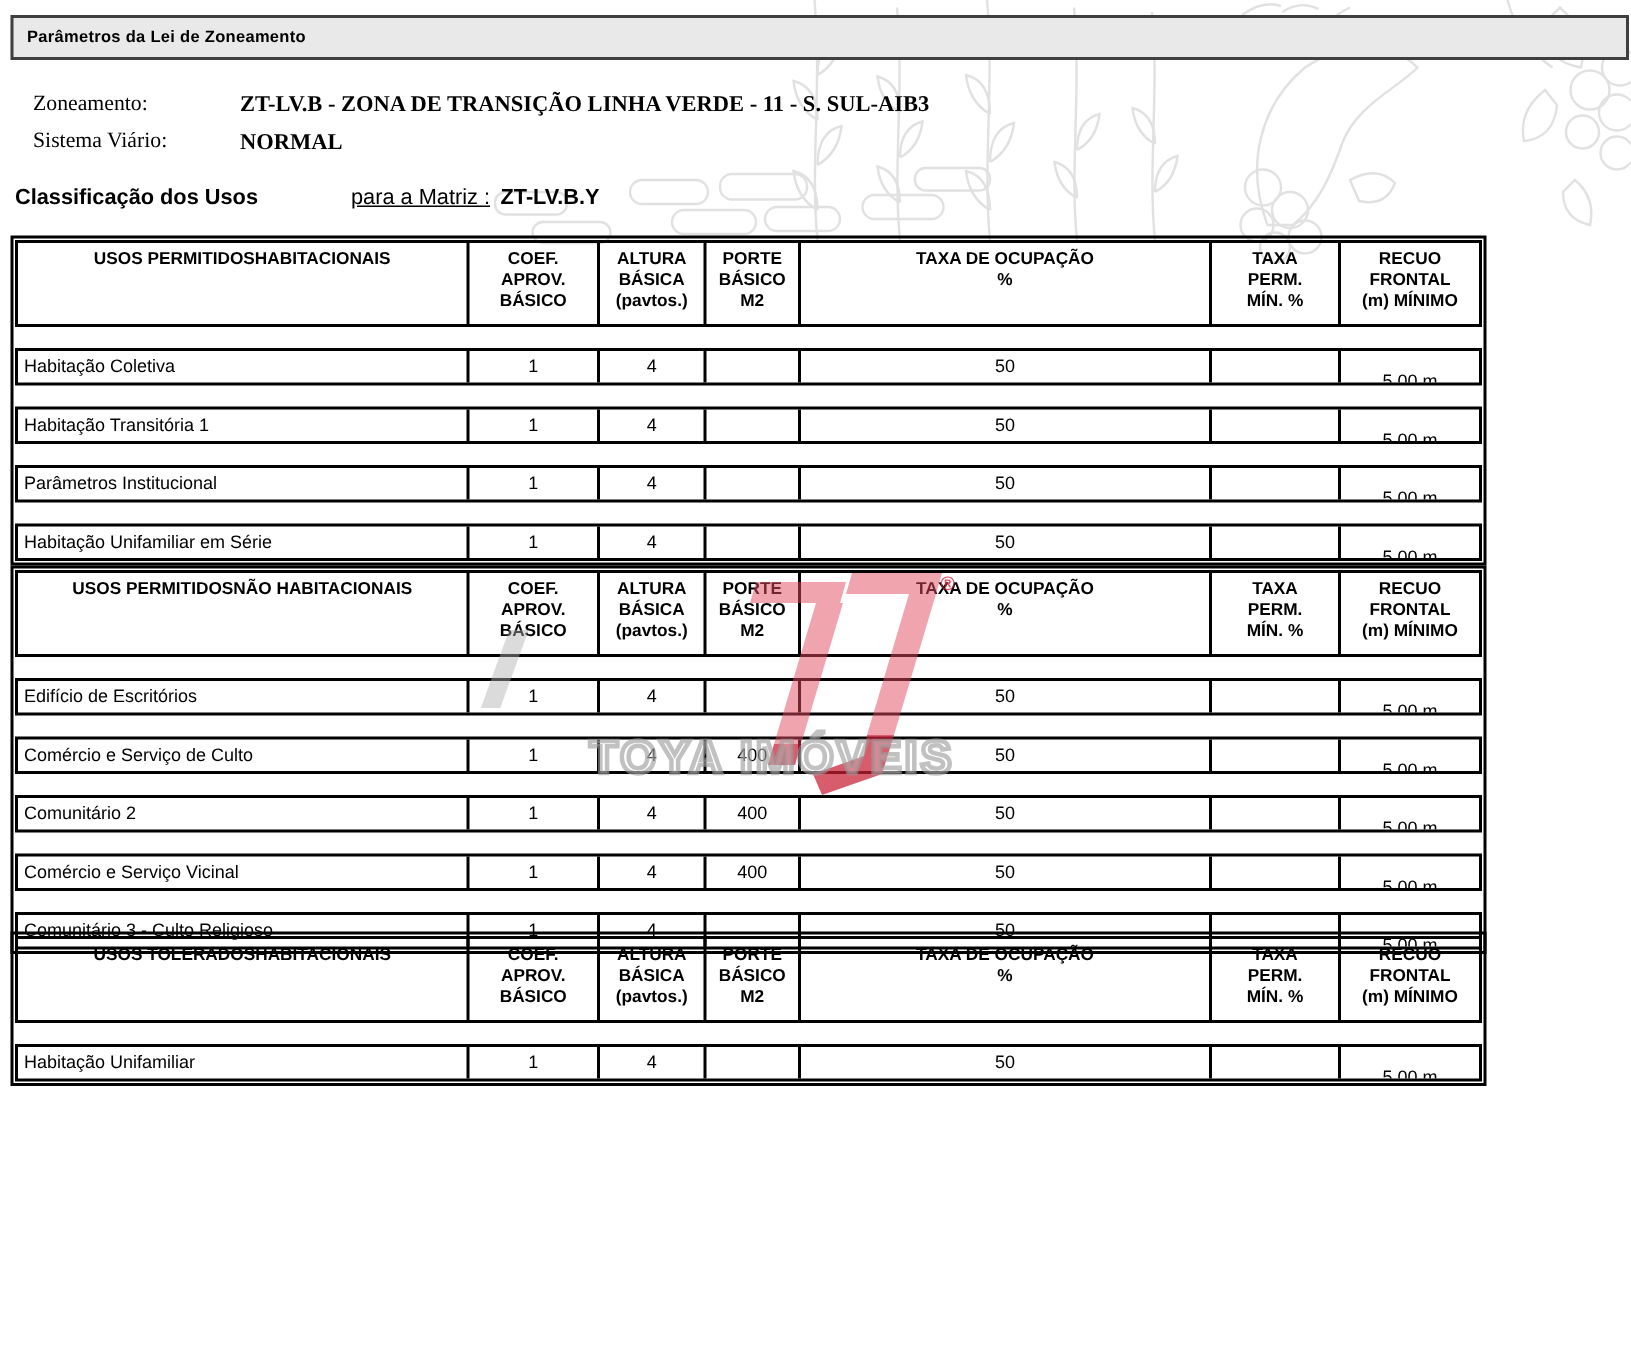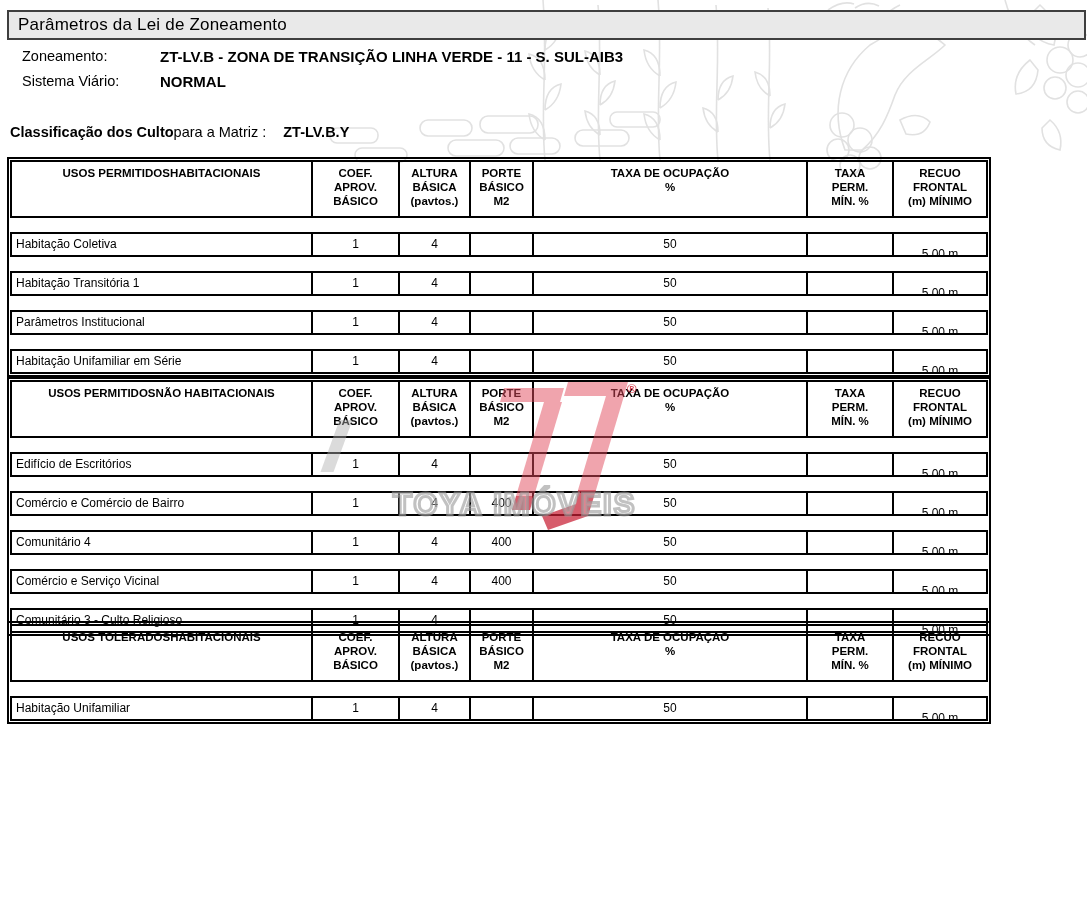--- a/index.html
+++ b/index.html
@@ -8,33 +8,33 @@
     background:#ffffff;color:#000;
     font-family:"Liberation Sans","DejaVu Sans",sans-serif;
   }
   
   .bg-art{position:absolute;left:0;top:0;pointer-events:none;}
   
   .title-bar{
     position:absolute;left:7px;top:10px;width:1066px;height:26px;
     background:#e9e9e9;border:2px solid #3f3f3f;
     display:flex;align-items:center;padding-left:9px;
-    font-size:17px;font-weight:normal;letter-spacing:.2px;
+    font-size:11px;font-weight:bold;letter-spacing:.2px;
   }
   
   .info{
-    position:absolute;left:22px;top:48px;
+    position:absolute;left:22px;top:61px;
     display:grid;grid-template-columns:138px auto;row-gap:7px;
-    font-size:14.5px;line-height:1.2;
+    font-size:14.5px;line-height:1.2;font-family:Liberation Serif, serif;
   }
   .info .val{font-weight:bold;font-size:15px;}
   .classif{position:absolute;left:10px;top:124px;font-size:14.5px;white-space:nowrap;}
   .classif .lab{font-weight:bold;}
-  .classif .mid{}
-  .classif .val{font-weight:bold;margin-left:17px;}
+  .classif .mid{margin-left:62px;text-decoration:underline;}
+  .classif .val{font-weight:bold;margin-left:7px;}
   
   .ztable{
     position:absolute;left:7px;width:984px;box-sizing:border-box;
     border:2px solid #000;padding:1px;background:transparent;
   }
   #t0{top:157px}#t1{top:377px}#t2{top:621px}
   .zrow{
     display:grid;box-sizing:border-box;
     grid-template-columns:301px 87px 71px 63px 274px 86px 1fr;
     border:2px solid #000;background:transparent;
@@ -128,21 +128,21 @@
 </div>
 
 <div class="info">
   <span>Zoneamento:</span>
   <span class="val">ZT-LV.B - ZONA DE TRANSIÇÃO LINHA VERDE - 11 - S. SUL-AIB3</span>
   <span>Sistema Viário:</span>
   <span class="val">NORMAL</span>
 </div>
 
 <div class="classif">
-  <span class="lab">Classificação dos Culto</span><span class="mid">para a Matriz :</span><span class="val">ZT-LV.B.Y</span>
+  <span class="lab">Classificação dos Usos</span><span class="mid">para a Matriz :</span><span class="val">ZT-LV.B.Y</span>
 </div>
 
 <div class="ztable" id="t0">
   <div class="zrow zheader">
     <div class="zcell">USOS PERMITIDOSHABITACIONAIS</div>
     <div class="zcell">COEF.
 APROV.
 BÁSICO</div>
     <div class="zcell">ALTURA
 BÁSICA
@@ -219,30 +219,30 @@
 <div class="zrow zbody">
     <div class="zcell uso">Edifício de Escritórios</div>
     <div class="zcell">1</div>
     <div class="zcell">4</div>
     <div class="zcell"></div>
     <div class="zcell">50</div>
     <div class="zcell"></div>
     <div class="zcell recuo">5,00 m</div>
   </div>
     <div class="zrow zbody">
-    <div class="zcell uso">Comércio e Comércio de Bairro</div>
+    <div class="zcell uso">Comércio e Serviço de Culto</div>
     <div class="zcell">1</div>
     <div class="zcell">4</div>
     <div class="zcell">400</div>
     <div class="zcell">50</div>
     <div class="zcell"></div>
     <div class="zcell recuo">5,00 m</div>
   </div>
     <div class="zrow zbody">
-    <div class="zcell uso">Comunitário 4</div>
+    <div class="zcell uso">Comunitário 2</div>
     <div class="zcell">1</div>
     <div class="zcell">4</div>
     <div class="zcell">400</div>
     <div class="zcell">50</div>
     <div class="zcell"></div>
     <div class="zcell recuo">5,00 m</div>
   </div>
     <div class="zrow zbody">
     <div class="zcell uso">Comércio e Serviço Vicinal</div>
     <div class="zcell">1</div>

